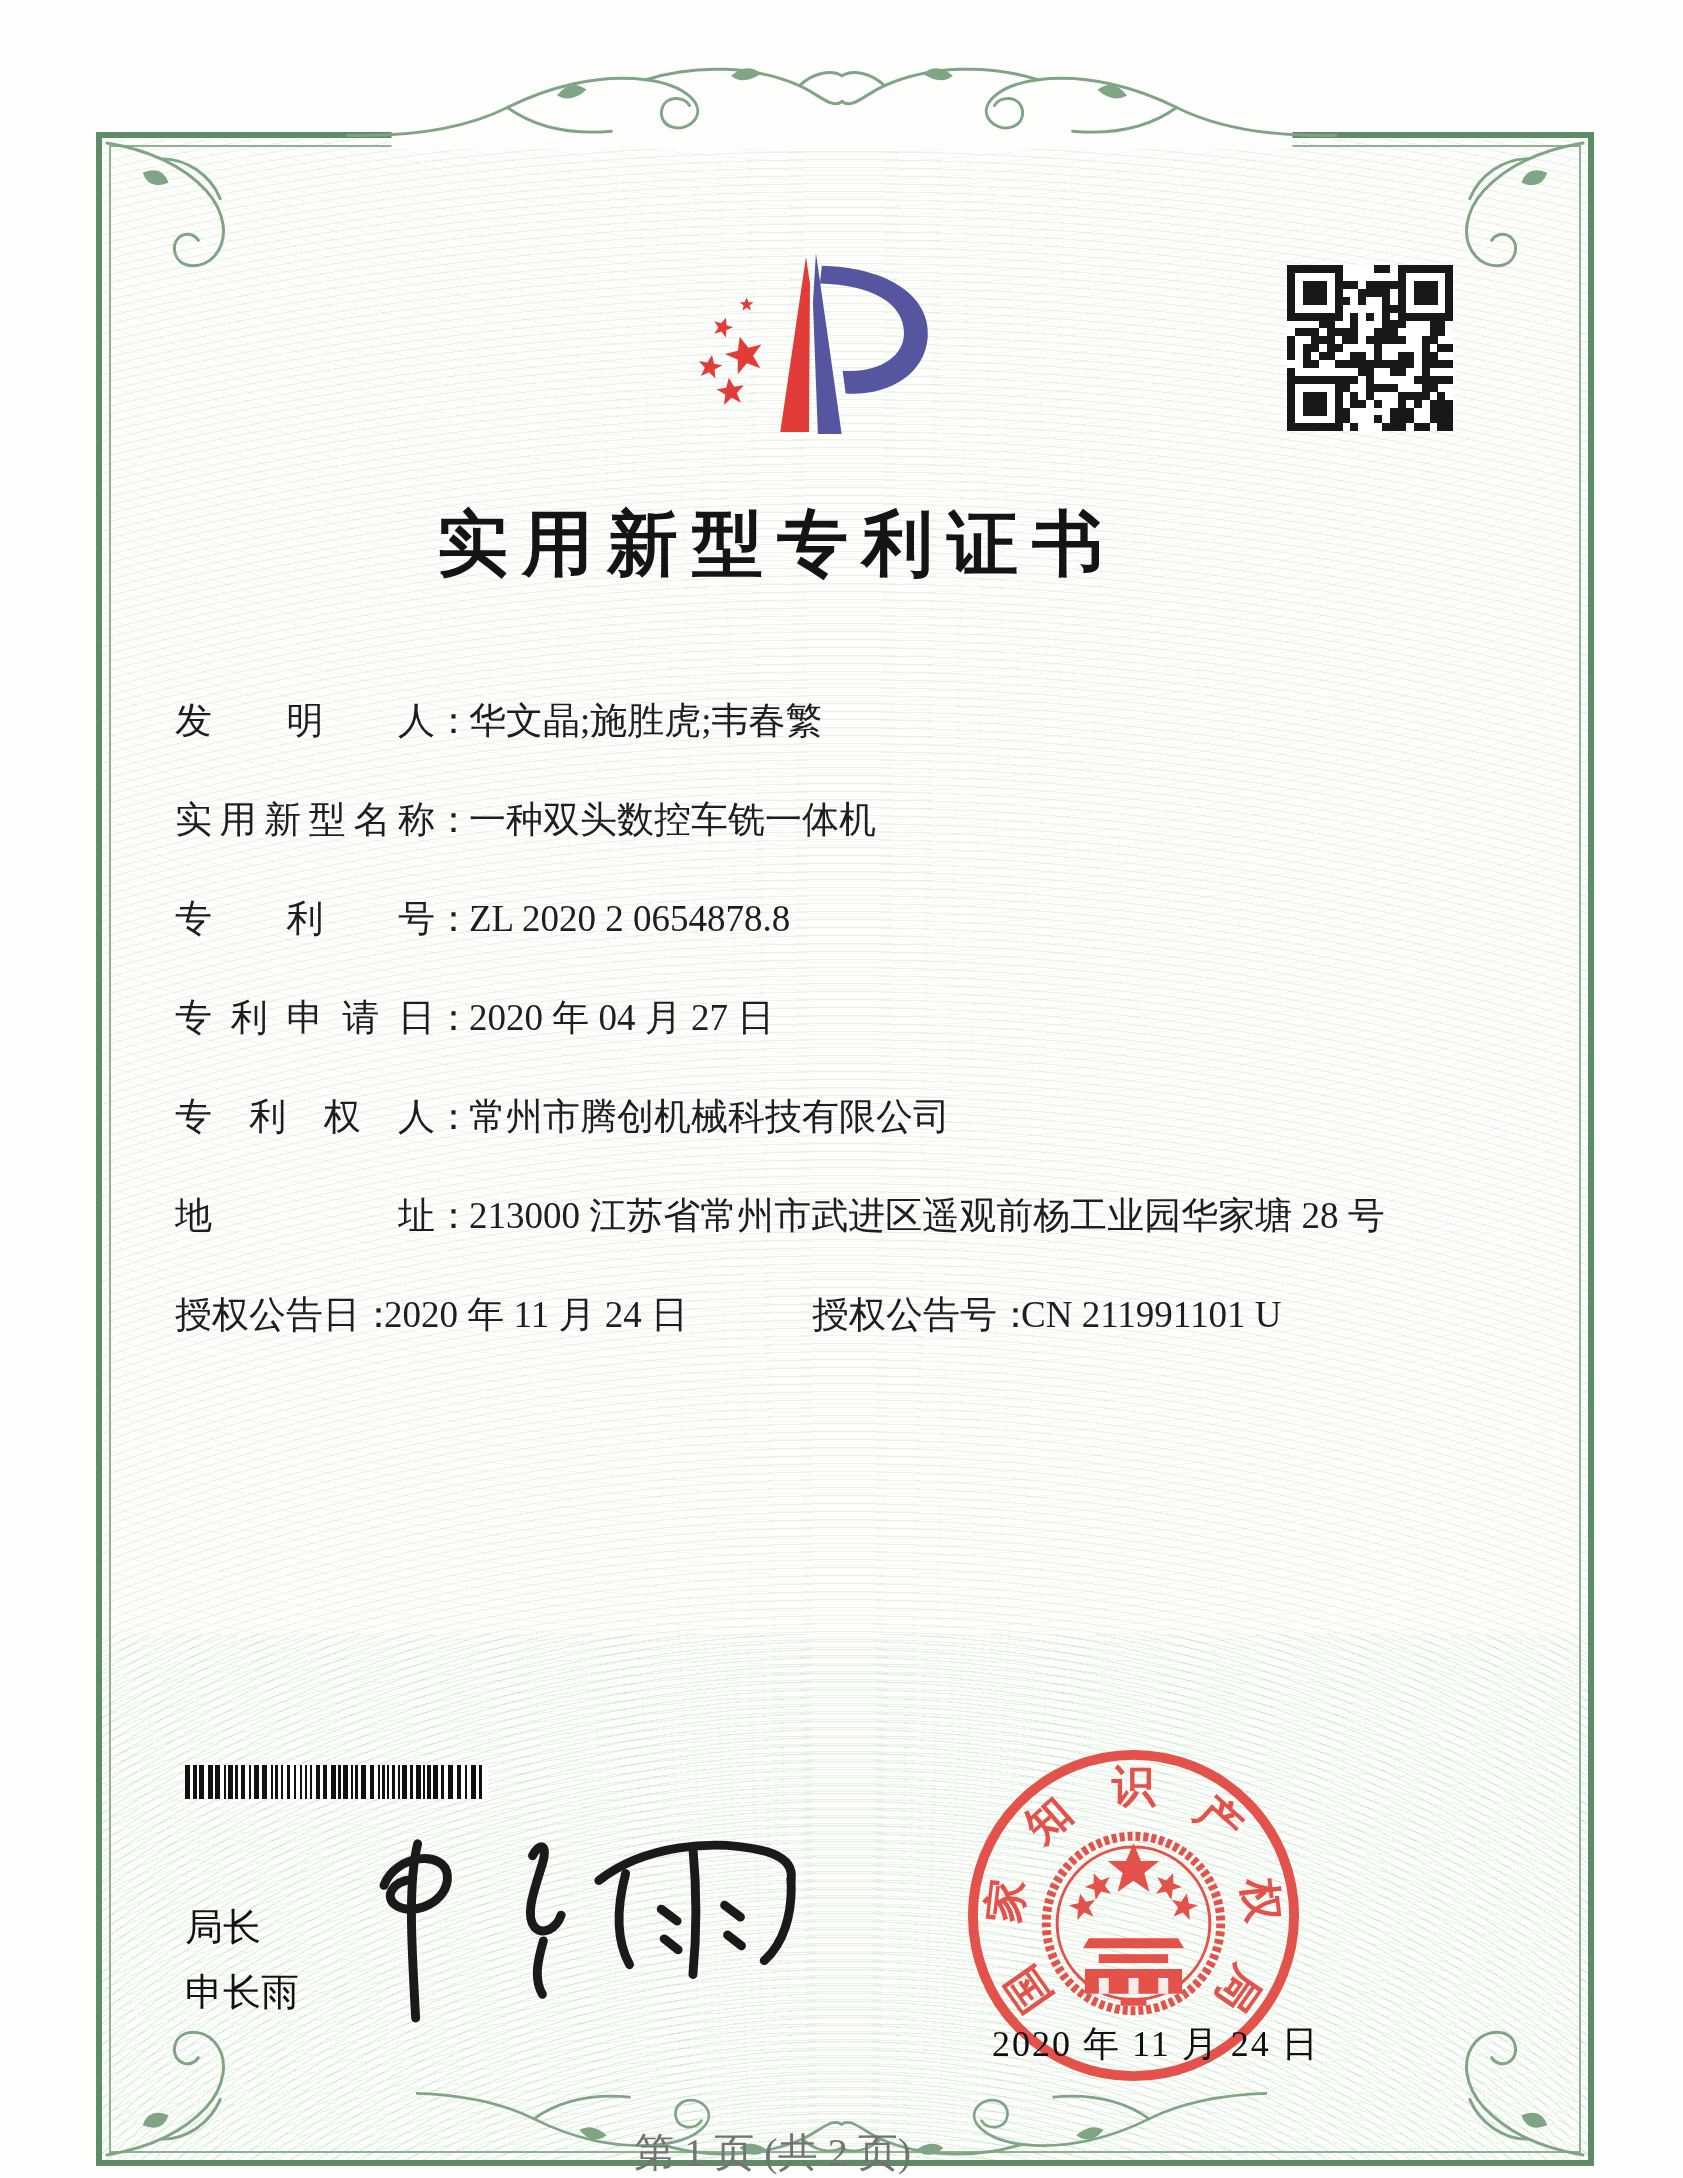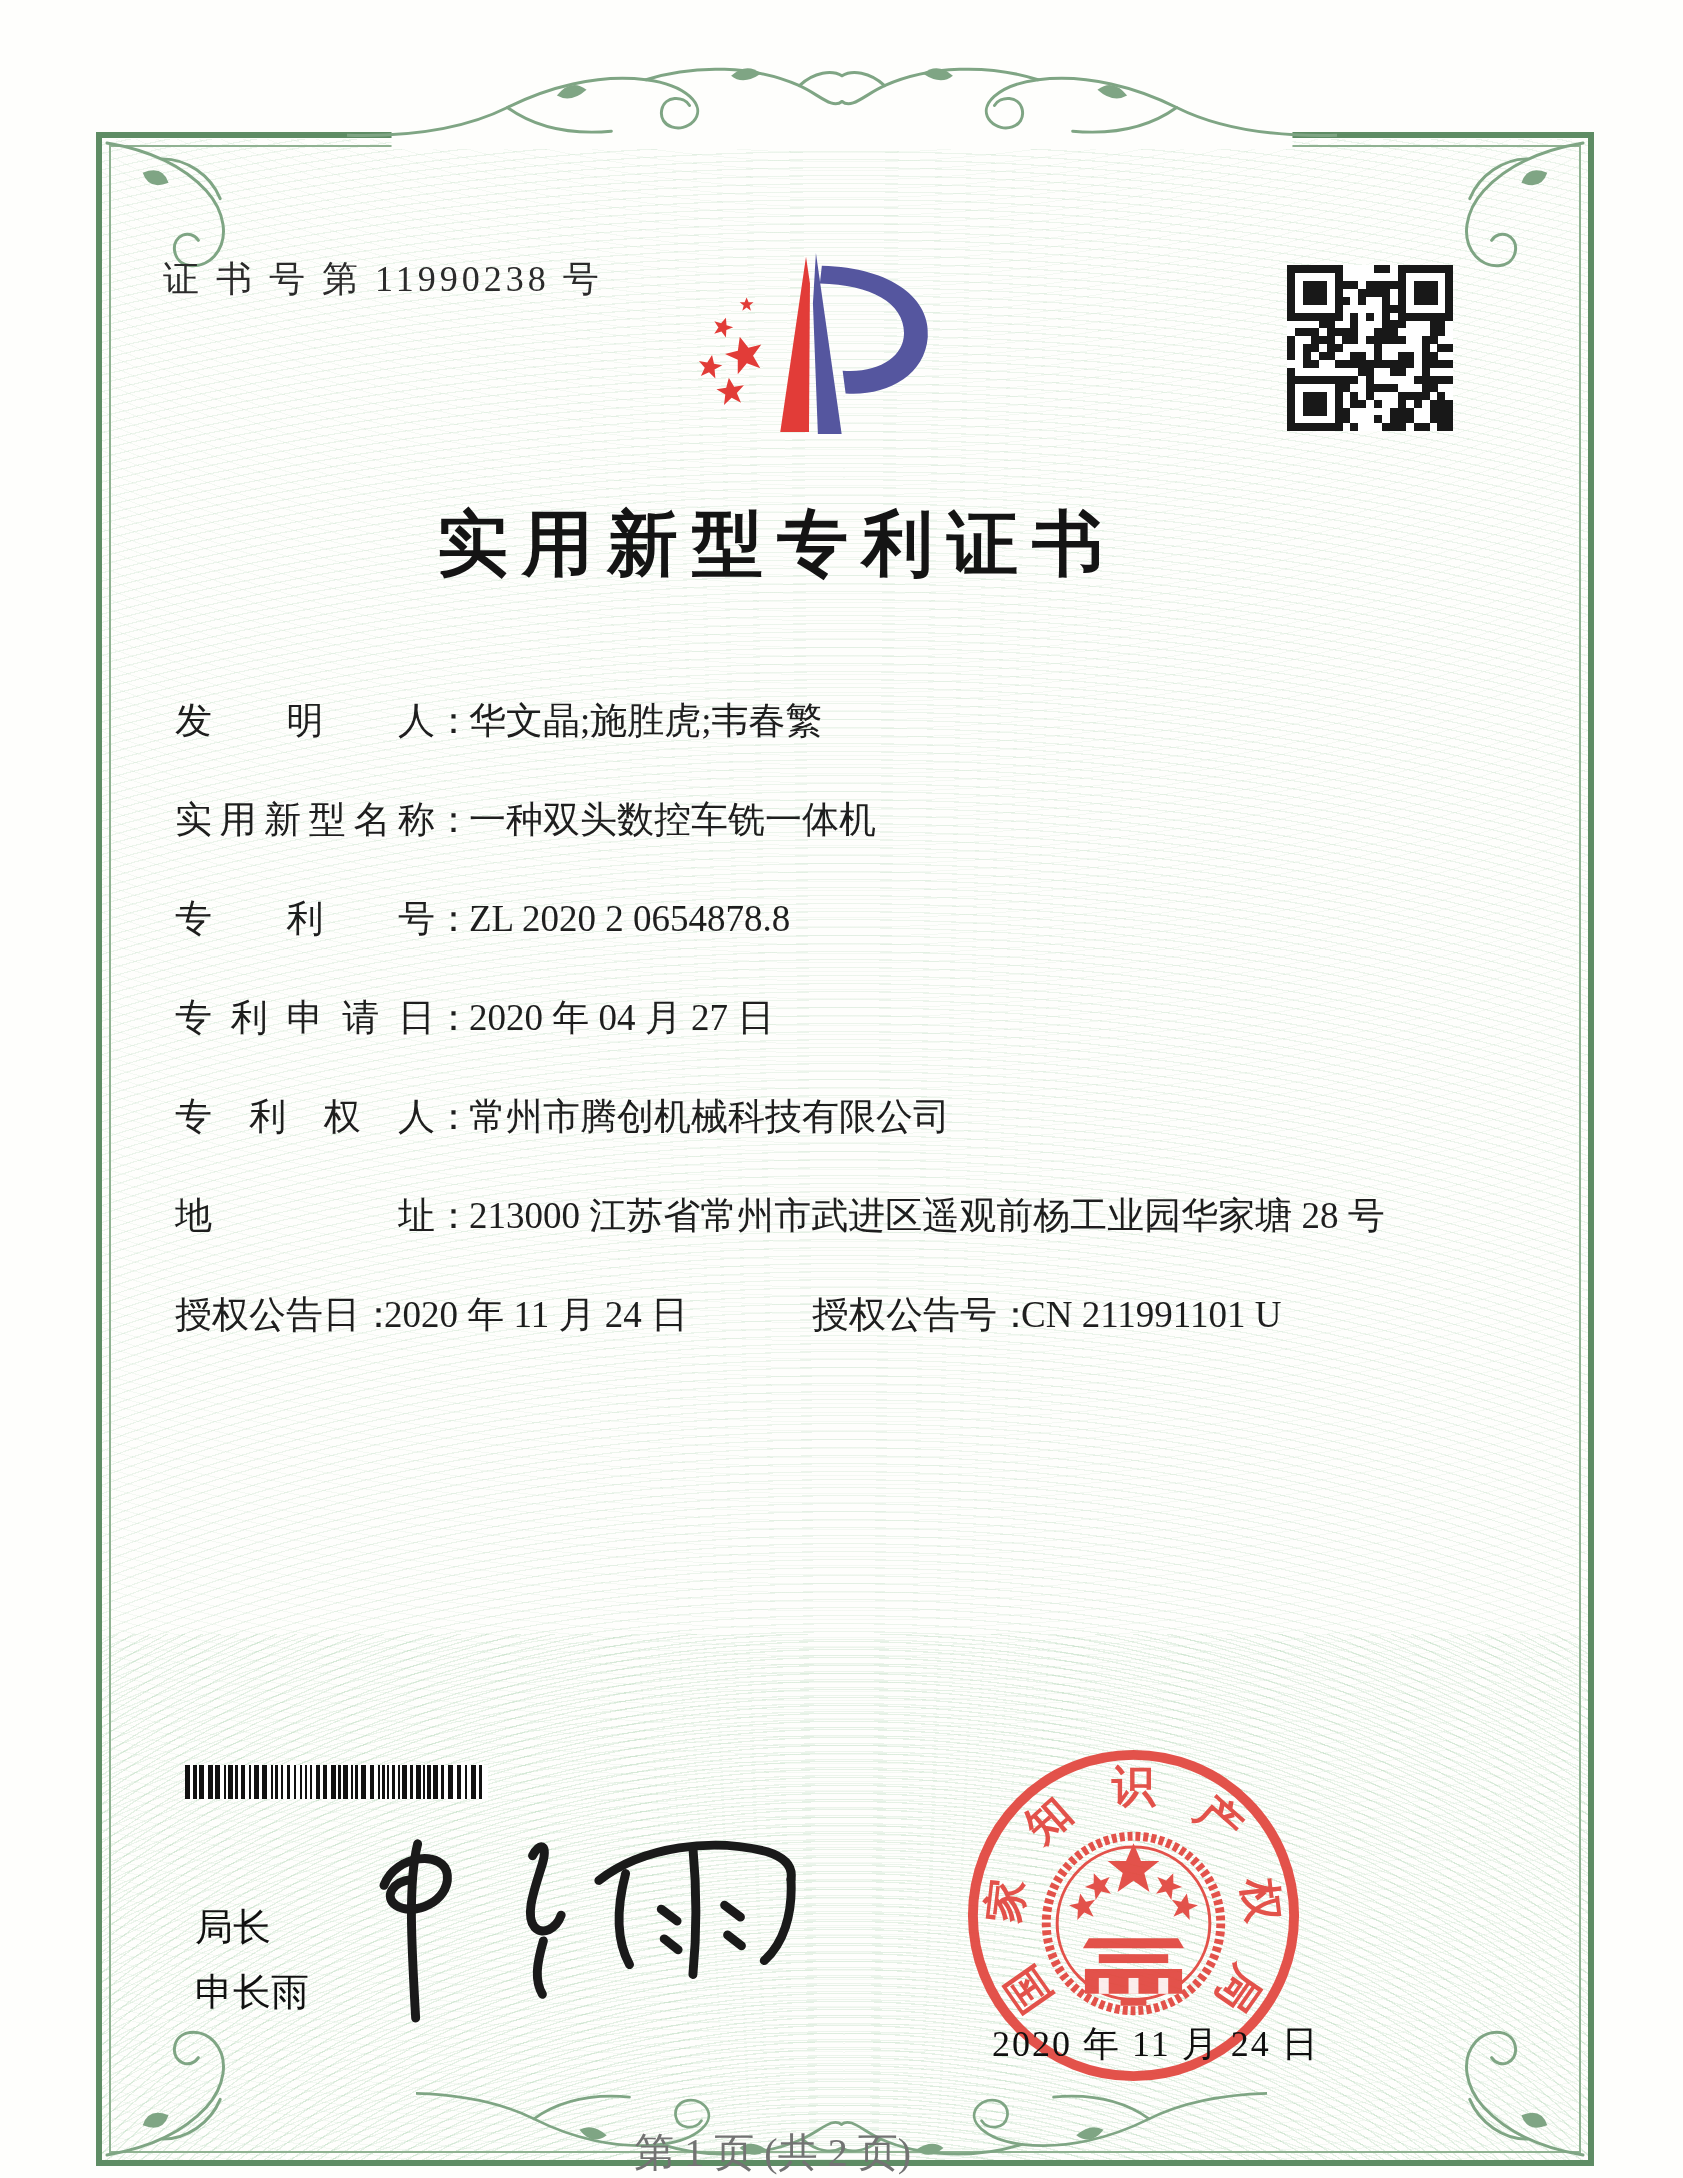--- a/index.html
+++ b/index.html
@@ -55,21 +55,21 @@
   
   .body-text{
     position:absolute;left:175px;top:1378px;width:1358px;
     font-size:34px;line-height:66px;text-align:justify;color:#1c1c1c;
   }
   .body-text p{margin:0;text-indent:2em;}
   
   .barcode{position:absolute;left:185px;top:1765px;width:303px;height:34px;background:#fff;}
   .barcode div{position:absolute;top:0;bottom:0;background:#101010;}
   .issuer{
-    position:absolute;left:195px;top:1895px;font-size:38px;line-height:65px;color:#111;
+    position:absolute;left:185px;top:1895px;font-size:38px;line-height:65px;color:#111;
     font-family:"Liberation Sans","DejaVu Sans",sans-serif;font-weight:500;
   }
   .signature{position:absolute;left:366px;top:1824px;width:436px;height:203px;}
   .signature path{stroke:#1a1a1a;fill:none;stroke-width:9;stroke-linecap:round;stroke-linejoin:round;}
   .seal{position:absolute;left:962px;top:1744px;width:343px;height:343px;opacity:.93;}
   .seal .seal-char{fill:var(--seal-red);font-size:44px;font-weight:700;
     font-family:"Liberation Serif","DejaVu Serif",serif;}
   .seal-date{position:absolute;left:992px;top:2020px;font-size:36px;letter-spacing:2px;color:#101010;z-index:6;}
   .footer{position:absolute;left:495px;top:2125px;width:416px;text-align:right;font-size:40px;color:#737373;}
 </style>
@@ -112,21 +112,20 @@
   </svg>
   <svg class="ornament orn" style="left:1438px;top:2010px;transform:scale(-1,-1);" width="149" height="149" viewBox="0 0 150 150">
     <use href="#corner-curl"></use>
   </svg>
 
   <svg class="ornament orn" style="left:416px;top:2077px;transform:scaleY(-1);" width="851" height="91" viewBox="35 0 930 100">
     <use href="#orn-half"></use>
     <use href="#orn-half" transform="translate(1000,0) scale(-1,1)"></use>
   </svg>
 
-  <div class="cert-number">证 书 号 第 11990238 号</div>
 
   <svg class="logo" viewBox="0 0 250 200">
     <defs>
       <path id="star5" d="M0,-10 L2.9,-3.1 10,-3.1 4.2,1.6 6.2,9 0,4.6 -6.2,9 -4.2,1.6 -10,-3.1 -2.9,-3.1 Z"></path>
     </defs>
     <g fill="var(--logo-red)">
       <use href="#star5" transform="translate(62,112) scale(1.9) rotate(-15)"></use>
       <use href="#star5" transform="translate(27,124) scale(1.2) rotate(10)"></use>
       <use href="#star5" transform="translate(48,149) scale(1.4) rotate(-8)"></use>
       <use href="#star5" transform="translate(40,84) scale(1.0) rotate(18)"></use>

